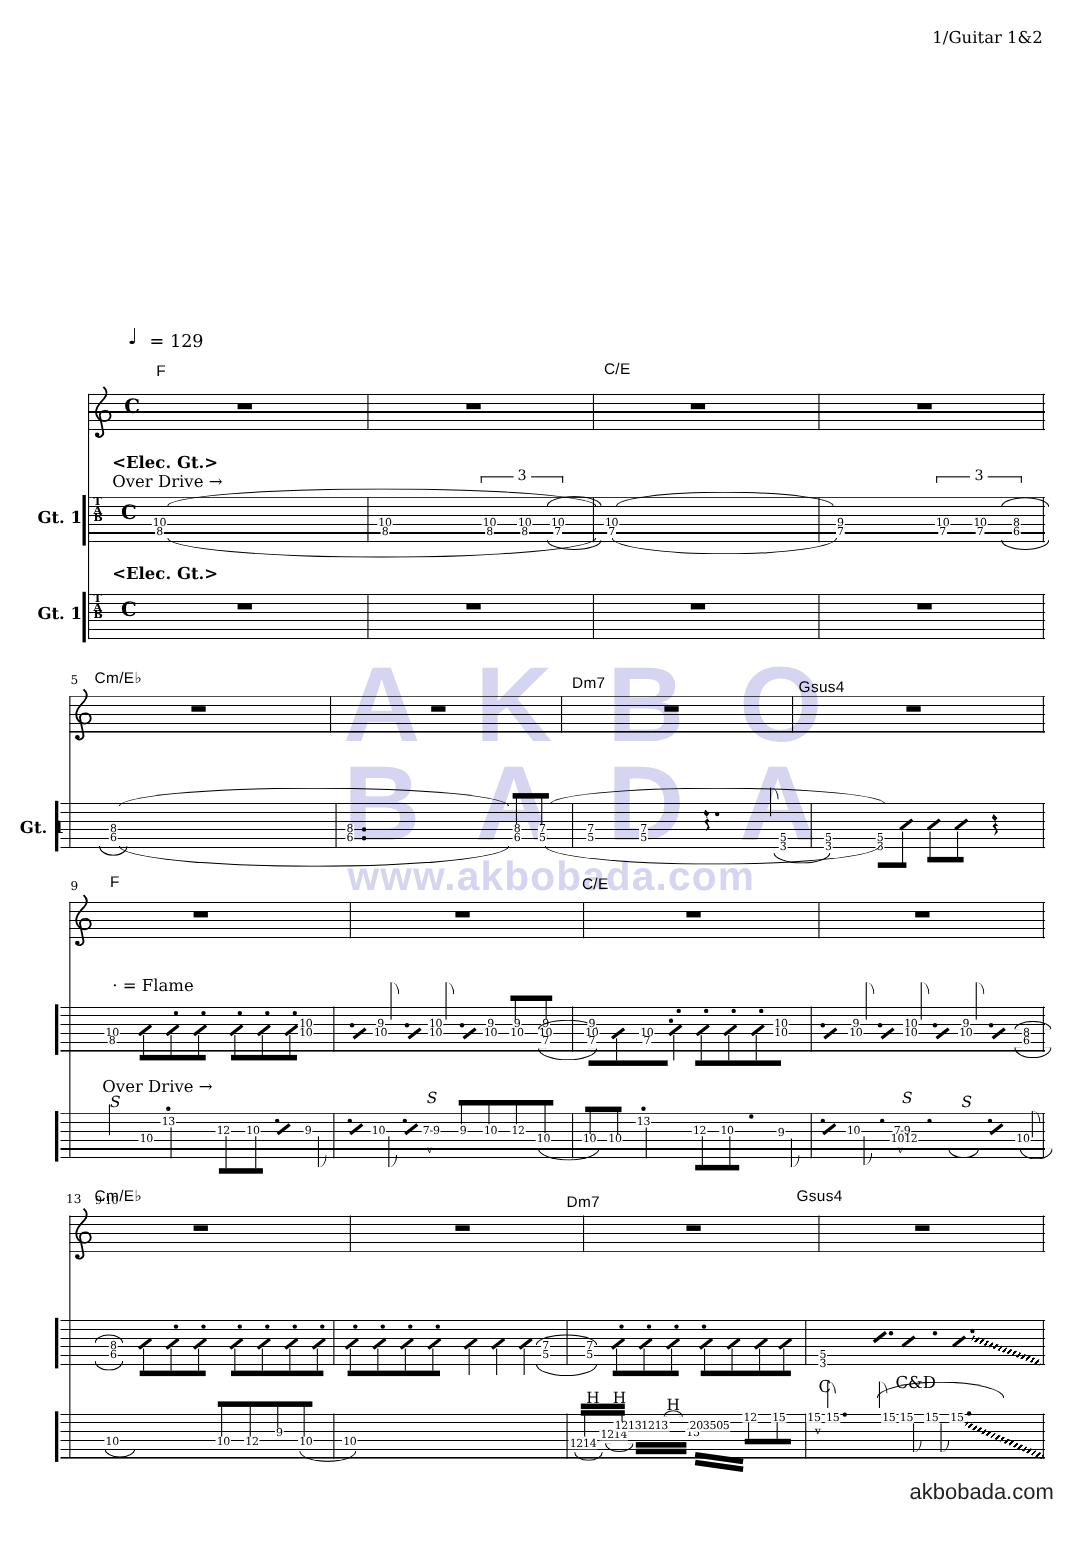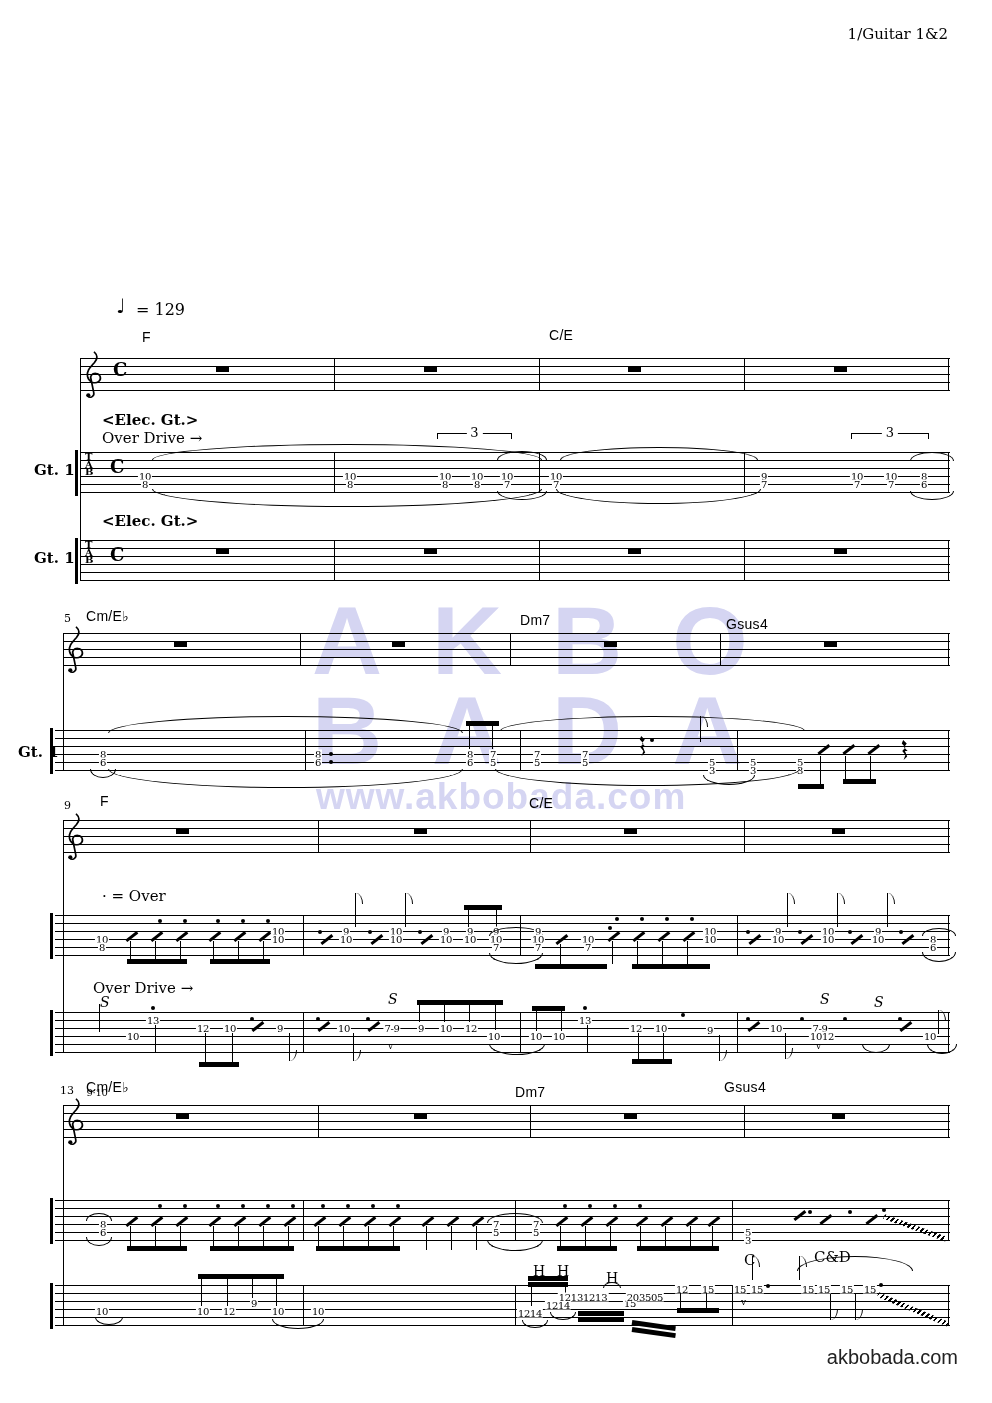--- a/index.html
+++ b/index.html
@@ -220,21 +220,21 @@
       <div class="vl" style="left: 948px; top: 820px; width: 1.2px; height: 33px;"></div>
       <div class="clef" style="left: 64px; top: 811px; width: 22px; height: 52px;"><svg width="22" height="52" viewBox="0 0 22 58" preserveAspectRatio="none">
           <path d="M12 3 C15.5 6.5 16 10.5 12.5 15 C7 21.5 4.5 25.5 5.5 30.5 C6.7 36.5 12.5 39.5 16.5 36.5 C20 33.5 18.5 27.5 13.8 27.2 C10 27 7.8 30 9 33.5 L11.8 49 C12.5 53 8 55.5 5.5 52.5" fill="none" stroke="#000" stroke-width="1.7"></path>
           <circle cx="6.3" cy="51.5" r="2.1" fill="#000"></circle>
         </svg></div>
       <div class="blk" style="left: 176px; top: 829px; width: 13px; height: 5px;"></div>
       <div class="blk" style="left: 414px; top: 829px; width: 13px; height: 5px;"></div>
       <div class="blk" style="left: 624px; top: 829px; width: 13px; height: 5px;"></div>
       <div class="blk" style="left: 832px; top: 829px; width: 13px; height: 5px;"></div>
       <div class="vl" style="left: 63px; top: 820px; width: 1.2px; height: 232px;"></div>
-      <div class="anno" style="left: 102px; top: 887px; font-size: 15px;">· = Over</div>
+      <div class="anno" style="left: 102px; top: 887px; font-size: 15px;">· = Flame</div>
       <div class="blk" style="left: 50px; top: 913px; width: 3px; height: 46px;"></div>
       <div class="staff" style="left: 55px; top: 915px; width: 895px; height: 41px;"></div>
       <div class="vl" style="left: 303px; top: 915px; width: 1.2px; height: 41px;"></div>
       <div class="vl" style="left: 520px; top: 915px; width: 1.2px; height: 41px;"></div>
       <div class="vl" style="left: 737px; top: 915px; width: 1.2px; height: 41px;"></div>
       <div class="vl" style="left: 948px; top: 915px; width: 1.2px; height: 41px;"></div>
       <div class="tabnum" style="left: 102px; top: 939px;">10</div>
       <div class="tabnum" style="left: 102px; top: 947px;">8</div>
       <div class="slash" style="left: 125px; top: 935px; width: 14px; height: 3.4px;"></div>
       <div class="slash" style="left: 150px; top: 935px; width: 14px; height: 3.4px;"></div>

